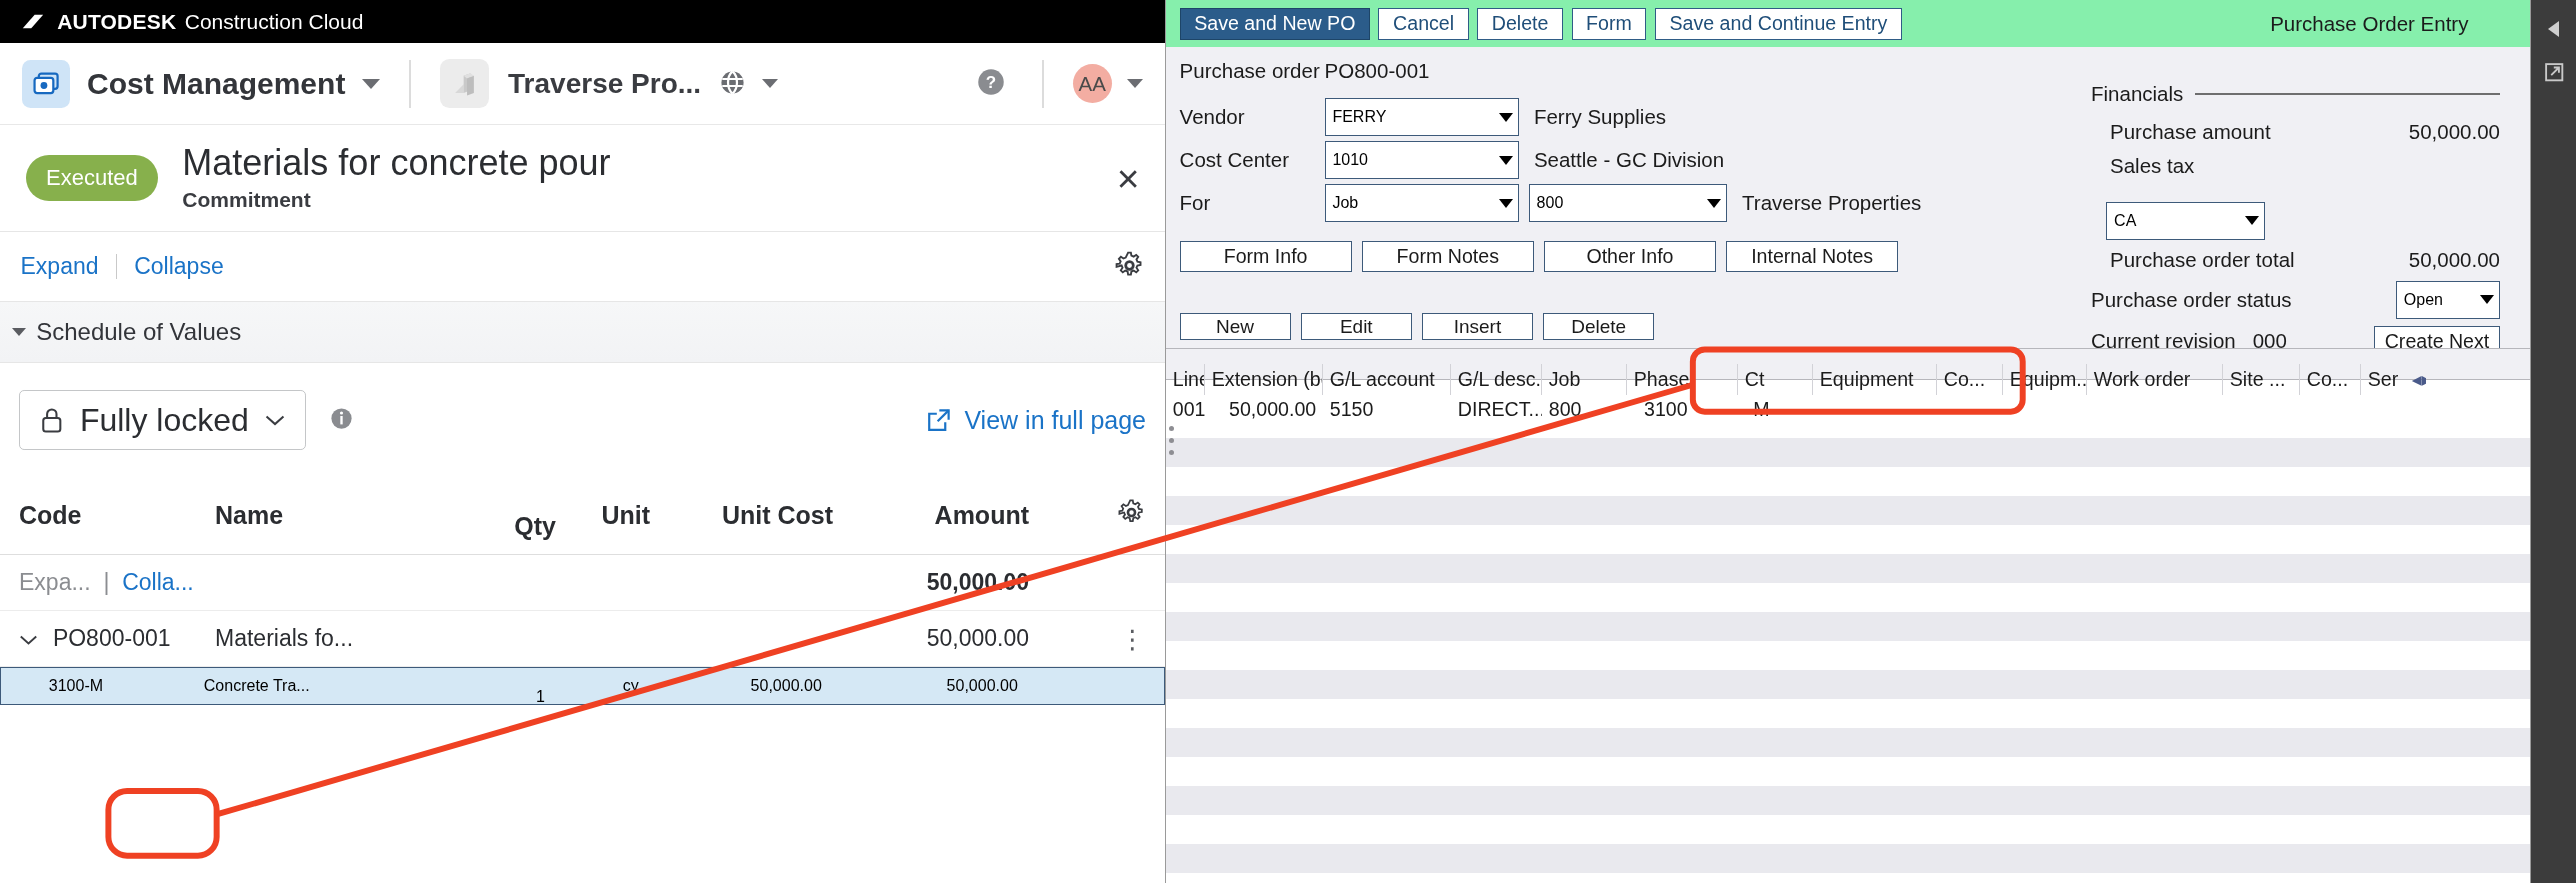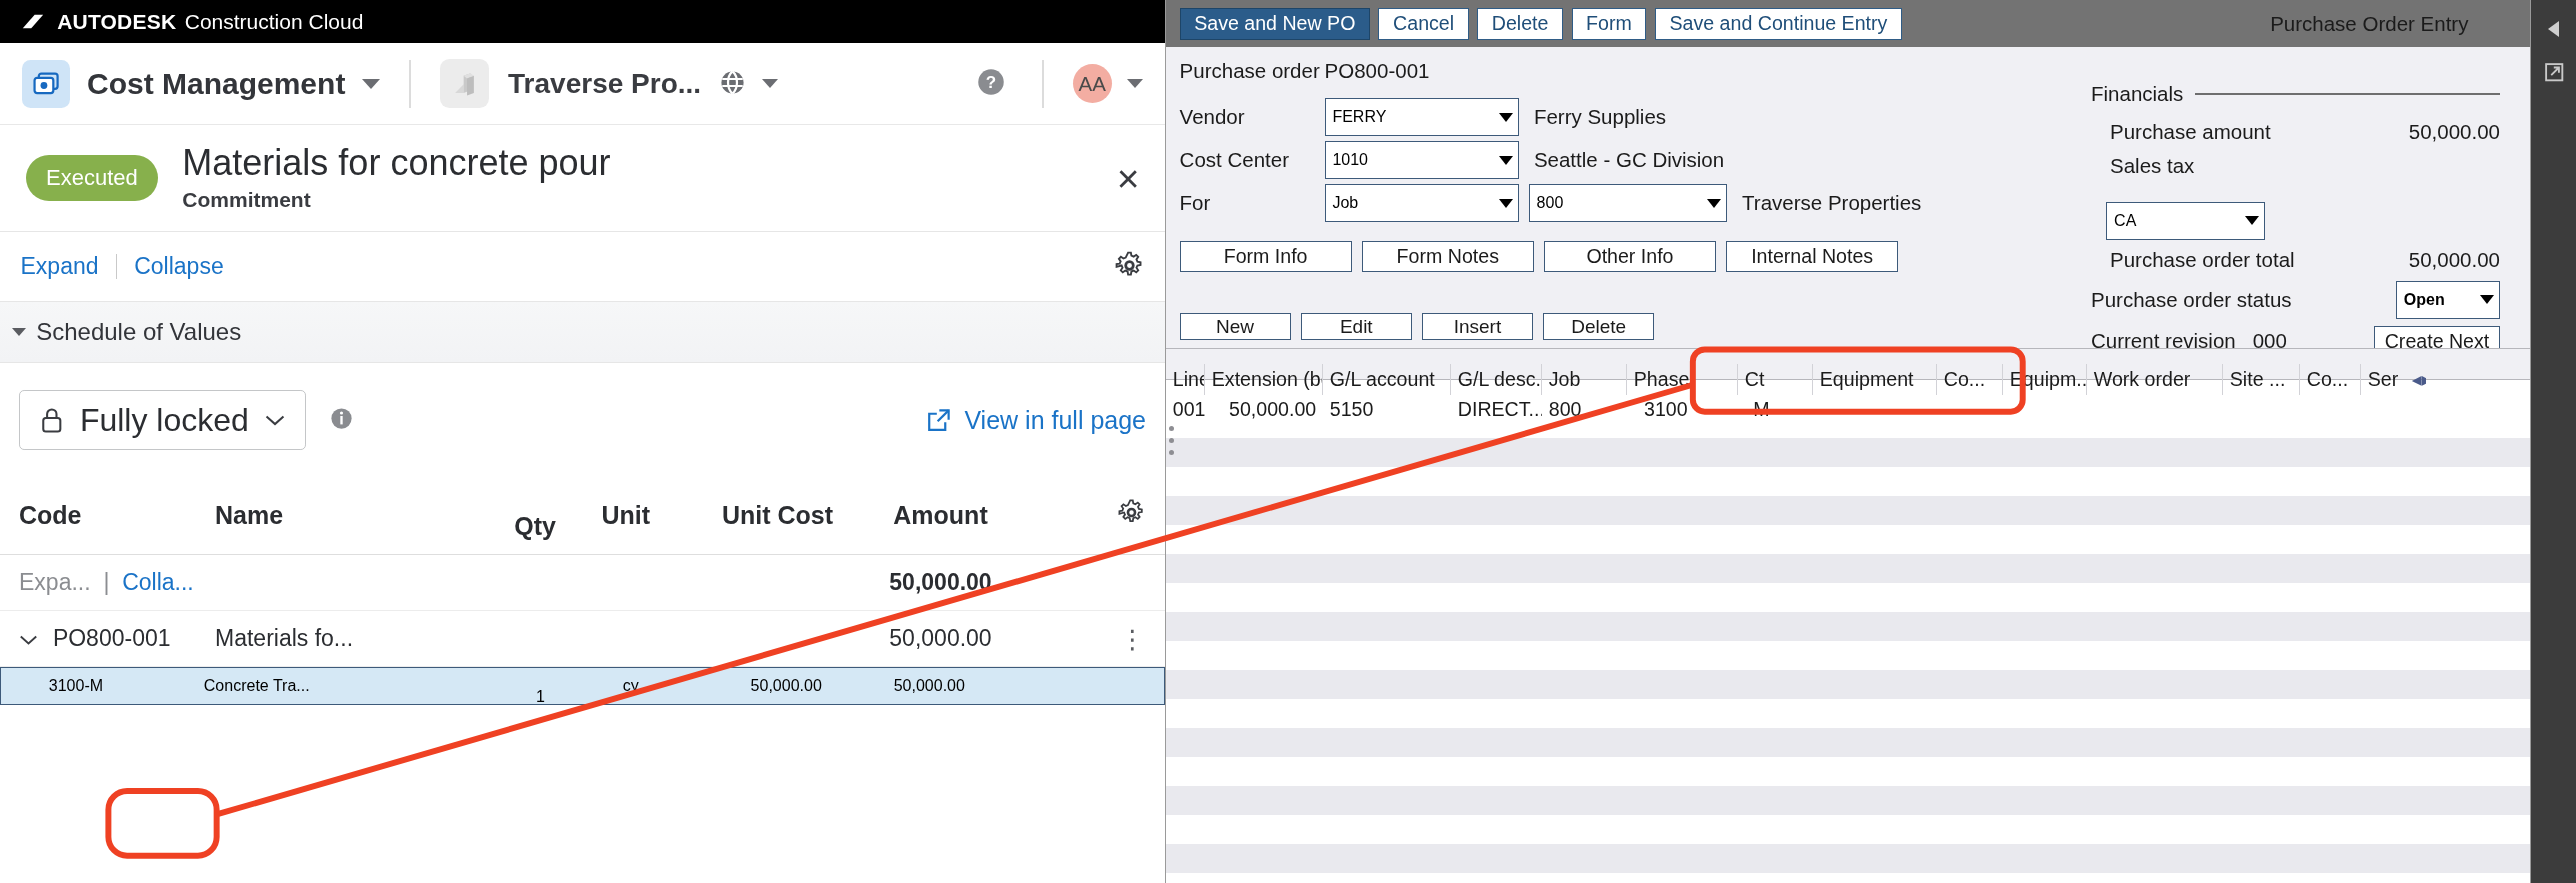--- a/index.html
+++ b/index.html
@@ -119,35 +119,35 @@
   .sov-row {
     display: flex; align-items: center; height: 56px; padding: 0 19px;
     border-bottom: 0.9px solid #ececec; font-size: 23px; color: #2b2d31;
   }
   .sov-row.sel { background: #d5e8f5; }
   .c-code { width: 196px; }
   .c-name { width: 230px; }
   .c-qty  { width: 111px; text-align: right; margin-top: 22px; }
   .c-unit { width: 94px; text-align: right; }
   .c-ucost{ width: 183px; text-align: right; }
-  .c-amt  { width: 196px; text-align: center; padding-left: 19px; }
+  .c-amt  { width: 196px; text-align: right; padding-left: 19px; }
   .c-gear { flex: 1; text-align: right; }
   .muted { color: #8b8d91; }
   .kebab { font-size: 25.6px; color: #5a5c61; letter-spacing: 0.9px; }
 
   
   #po {
     position: absolute; left: 1165px; top: 0;
     width: 1411px; height: 883px; background: #f0f0f4;
     font-family: "Liberation Sans", sans-serif;
     border-left: 0.9px solid #9a9a9a;
   }
   .po-toolbar {
     height: 47px; display: flex; align-items: center; gap: 8.5px;
-    padding: 0 13.6px; background: #737373;
+    padding: 0 13.6px; background: #86efac;
   }
   .po-btn {
     height: 32px; padding: 0 13.6px; border: 0.9px solid #2f5c86; background: #ffffff;
     color: #1f4e79; font-size: 19.6px; display: flex; align-items: center;
     justify-content: center; white-space: nowrap;
   }
   .po-btn.primary { background: #2b5c8a; color: #ffffff; border-color: #1d4568; }
   .po-toolbar-spacer { flex: 1; }
   .po-title { font-size: 20.5px; color: #1b1b1b; padding-right: 94px; }
 
@@ -472,21 +472,21 @@
       <div class="sel" style="width:159px; margin-top:24px; margin-left:15.3px;gap:22px;">
         <span>CA</span>
         <span class="arw"></span>
       </div>
       <div style="display:flex; margin-top:8.5px; padding-left:19px;">
         <span class="lbl" style="flex:1;">Purchase order total</span>
         <span class="ro">50,000.00</span>
       </div>
       <div style="display:flex; align-items:center; margin-top:8.5px;">
         <span class="lbl" style="flex:1;">Purchase order status</span>
-        <div class="sel" style="width:104px;font-weight:bold;">
+        <div class="sel" style="width:104px;">
           <span>Open</span>
           <span class="arw"></span>
         </div>
       </div>
       <div style="display:flex; align-items:center; margin-top:6.8px;">
         <span class="lbl">Current revision</span>
         <span class="ro" style="margin-left:17px; flex:1;">000</span>
         <div class="tabbtn" style="width:126px;">Create Next</div>
       </div>
     </div>

